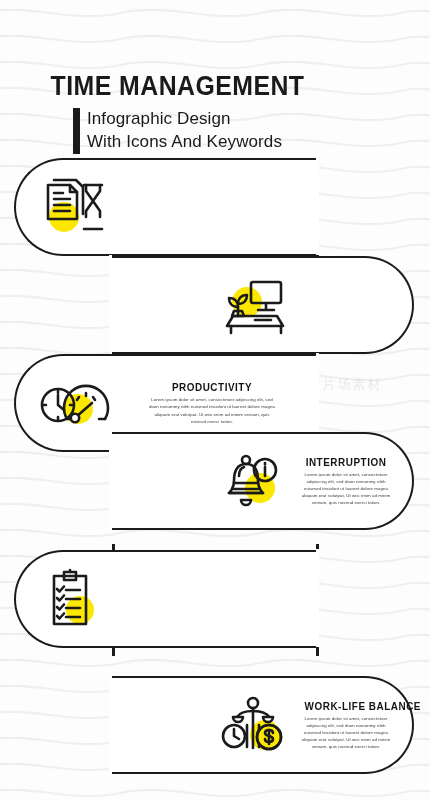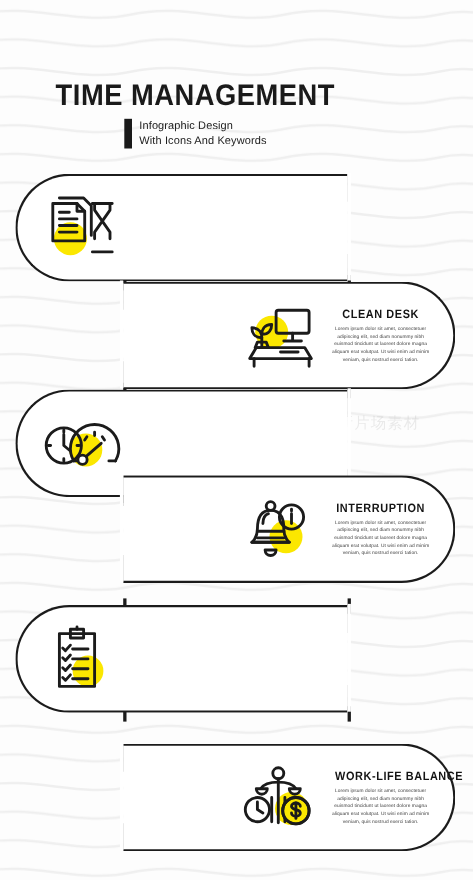--- a/index.html
+++ b/index.html
@@ -88,21 +88,21 @@
   }
   #subtitle-bar {
     width: 7px;
     background: #1a1a1a;
     flex: 0 0 auto;
   }
   #subtitle-lines {
     text-align: left;
   }
   .subtitle-line {
-    font-size: 10px;
+    font-size: 17px;
     color: #1a1a1a;
     line-height: 1.33;
     letter-spacing: 0.1px;
   }
 
   
   #infographic {
     position: absolute;
     left: 0; top: 0;
     width: 430px; height: 800px;
@@ -269,43 +269,43 @@
               <path d="M16 40 h44 l6 10 h-56 z"></path>
               <path d="M14 50 v7 M64 50 v7"></path>
               <path d="M38 44 h16"></path>
               <path d="M21 40 v-9"></path>
               <path d="M21 31 c-7 0 -9 -5 -9 -9 c7 0 9 5 9 9 z"></path>
               <path d="M21 28 c7 0 9 -5 9 -9 c-7 0 -9 5 -9 9 z"></path>
               <path d="M15 40 h12 l-2 -5 h-8 z"></path>
             </g>
           </svg>
         </div>
-        <div class="text-box">
-          <div class="row-title">CLEAN DESK</div>
-          <div class="row-body">Lorem ipsum dolor sit amet, consectetuer adipiscing elit, sed diam nonummy nibh euismod tincidunt ut laoreet dolore magna aliquam erat volutpat. Ut wisi enim ad minim veniam, quis nostrud exerci tation.</div>
-        </div>
       </div>
     </div>
 
     <div class="row left" style="top:354px;">
       <div class="row-inner">
         <div class="icon-box">
           <svg width="70" height="56" viewBox="0 0 70 56">
             <circle cx="40" cy="34" r="15" fill="#FBE700"></circle>
             <g fill="none" stroke="#1B1B1B" stroke-width="2.6" stroke-linejoin="round" stroke-linecap="round">
               <circle cx="20" cy="30" r="16"></circle>
               <path d="M20 20 v10 l6 5"></path>
               <path d="M20 16 v2 M34 30 h-2 M20 44 v-2 M6 30 h2"></path>
               <path d="M29 44 a22 22 0 1 1 38 0"></path>
               <path d="M67 44 h-6 M35 44 h-6"></path>
               <path d="M41 22 l-2 3 M55 22 l2 3 M48 18 v3"></path>
               <path d="M38 42 l16 -14"></path>
               <circle cx="37" cy="43" r="4.2" fill="#fff"></circle>
             </g>
           </svg>
+        </div>
+        <div class="text-box">
+          <div class="row-title">PRODUCTIVITY</div>
+          <div class="row-body">Lorem ipsum dolor sit amet, consectetuer adipiscing elit, sed diam nonummy nibh euismod tincidunt ut laoreet dolore magna aliquam erat volutpat. Ut wisi enim ad minim veniam, quis nostrud exerci tation.</div>
         </div>
       </div>
     </div>
 
     <div class="row right" style="top:432px;">
       <div class="row-inner">
         <div class="icon-box">
           <svg width="62" height="58" viewBox="0 0 62 58">
             <circle cx="38" cy="36" r="15" fill="#FBE700"></circle>
             <g fill="none" stroke="#1B1B1B" stroke-width="2.6" stroke-linejoin="round" stroke-linecap="round">

